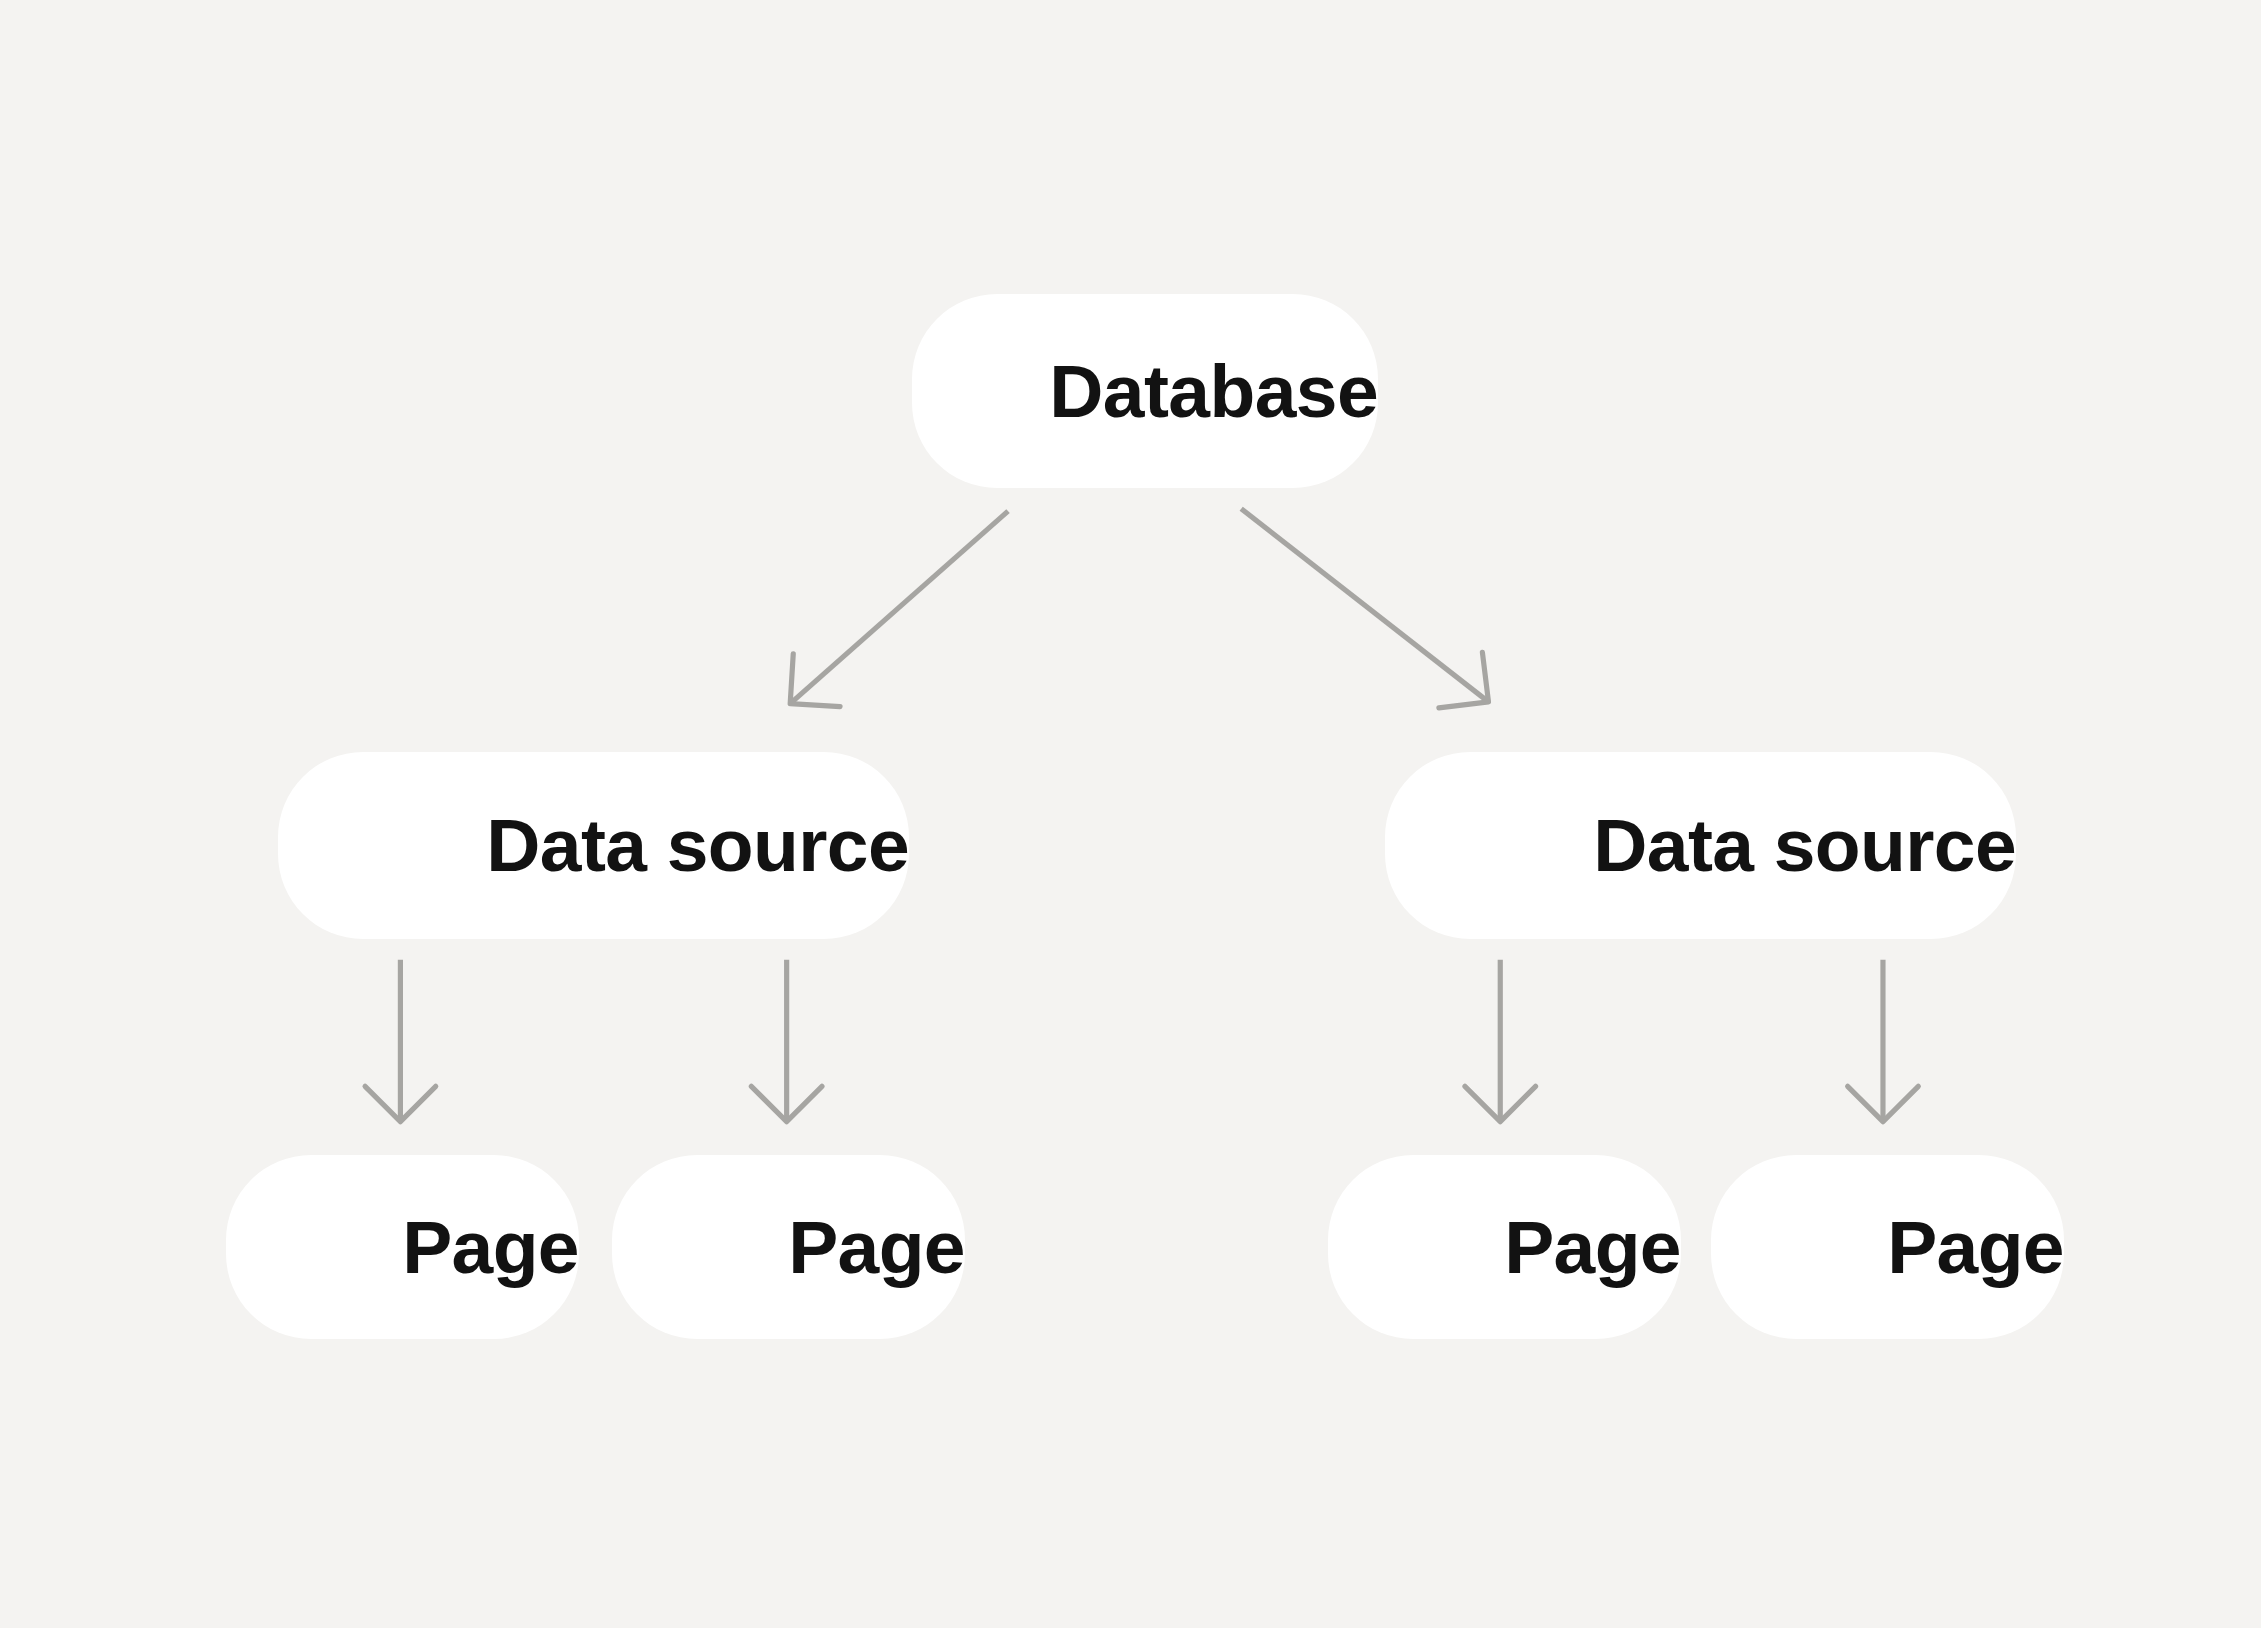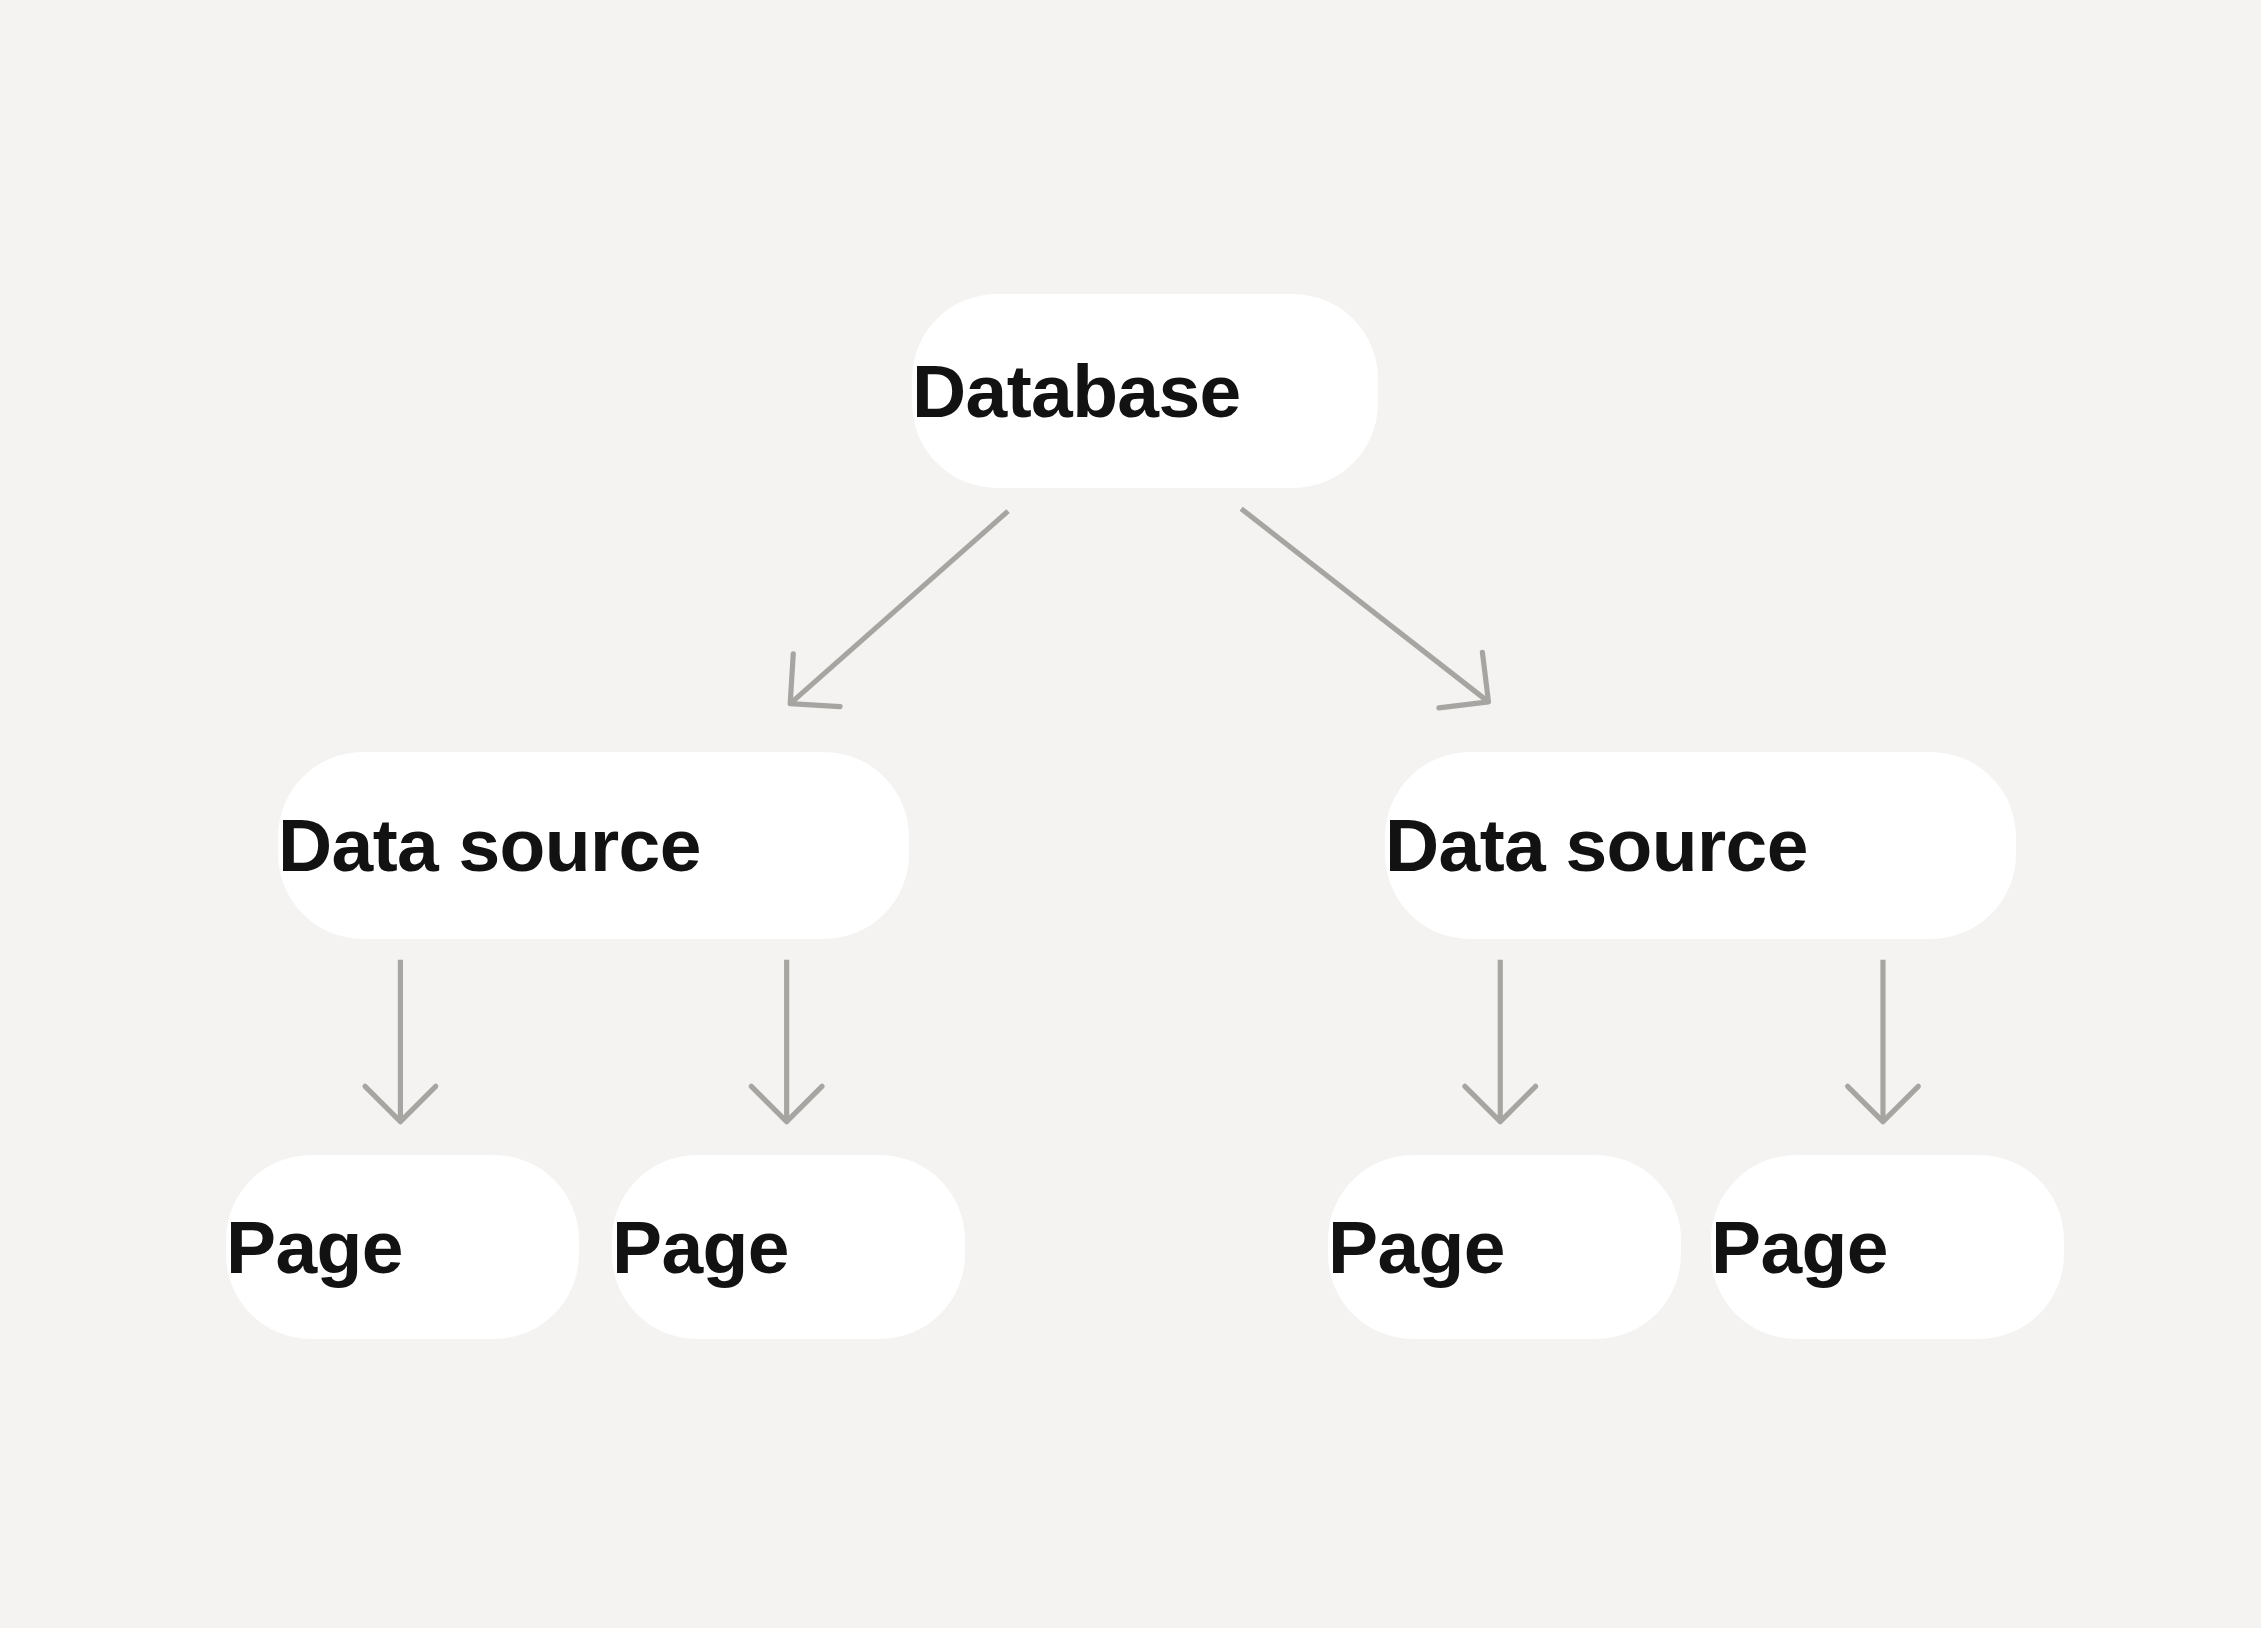--- a/index.html
+++ b/index.html
@@ -30,21 +30,21 @@
     stroke-width: var(--arrow-w, 15px);
     stroke-linecap: round;
     stroke-linejoin: round;
   }
   .node {
     position: absolute;
     background: var(--node-fill, #FFFFFF);
     border-radius: 85px;
     display: flex;
     align-items: center;
-    justify-content: flex-start;
+    justify-content: flex-end;
   }
   .node-label {
     color: var(--text-color, #121212);
     font-size: 75px;
     font-weight: 700;
     letter-spacing: -0.6px;
     line-height: 1;
     white-space: nowrap;
   }
 </style>

